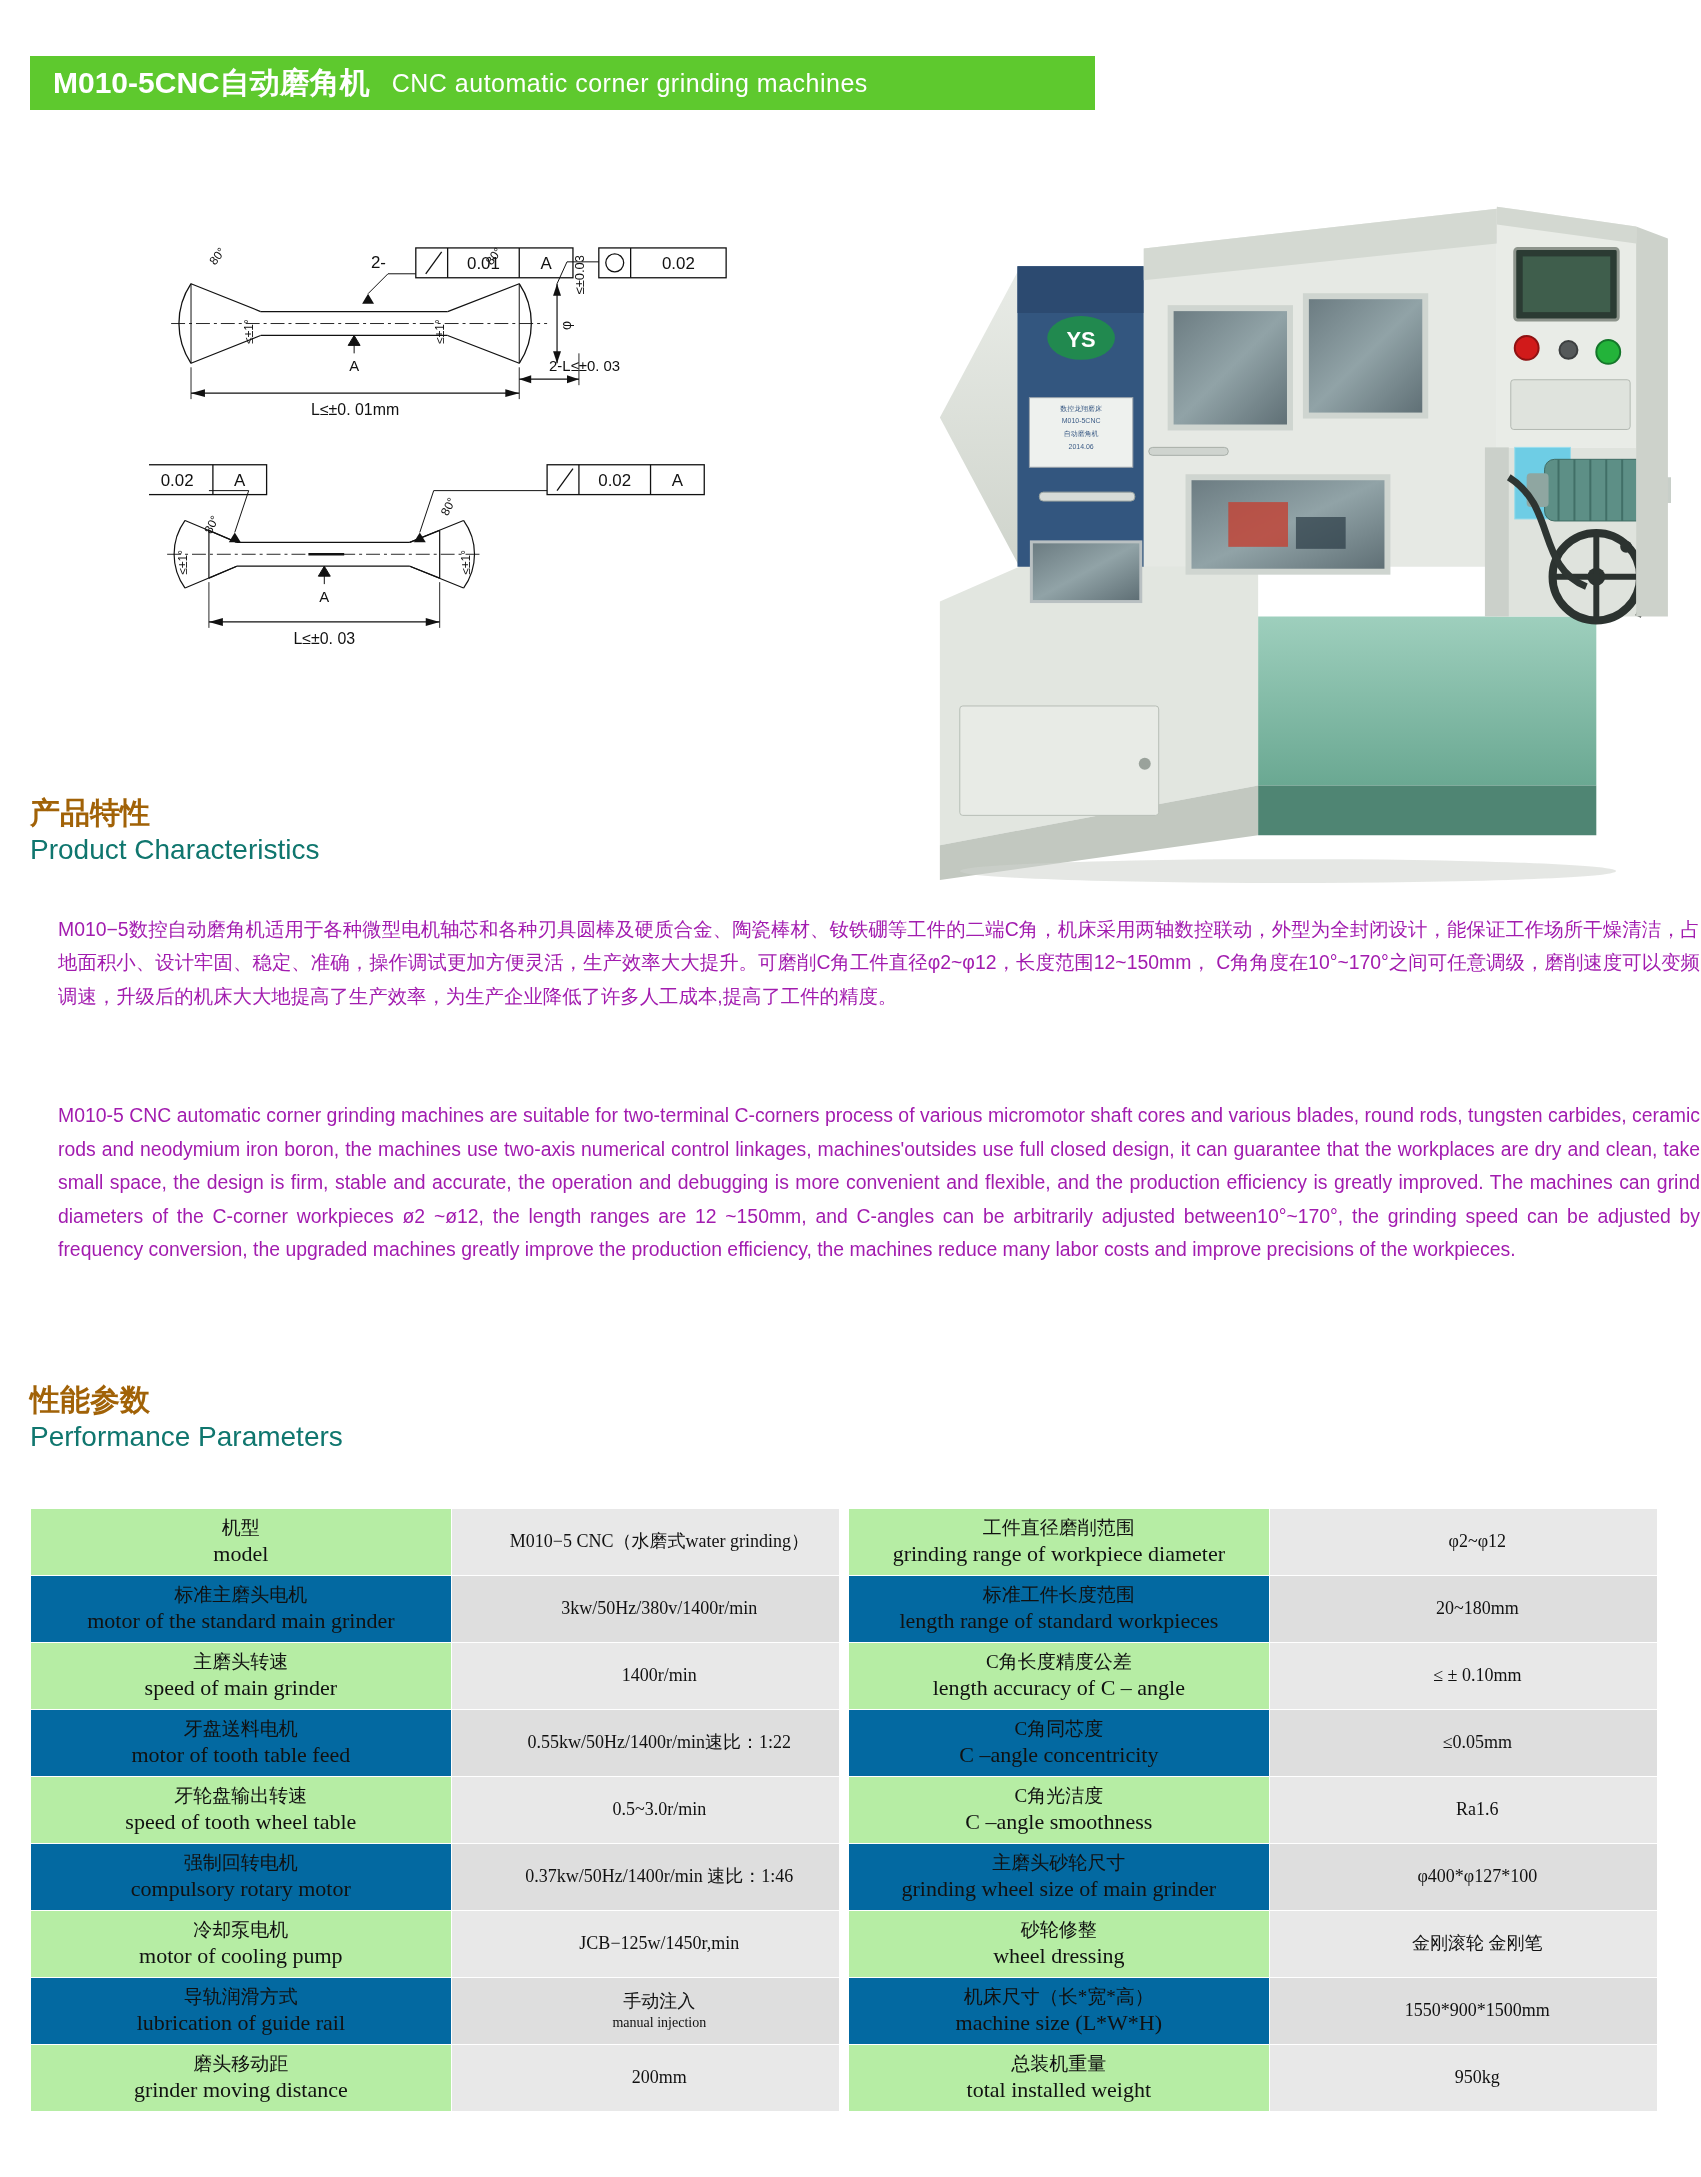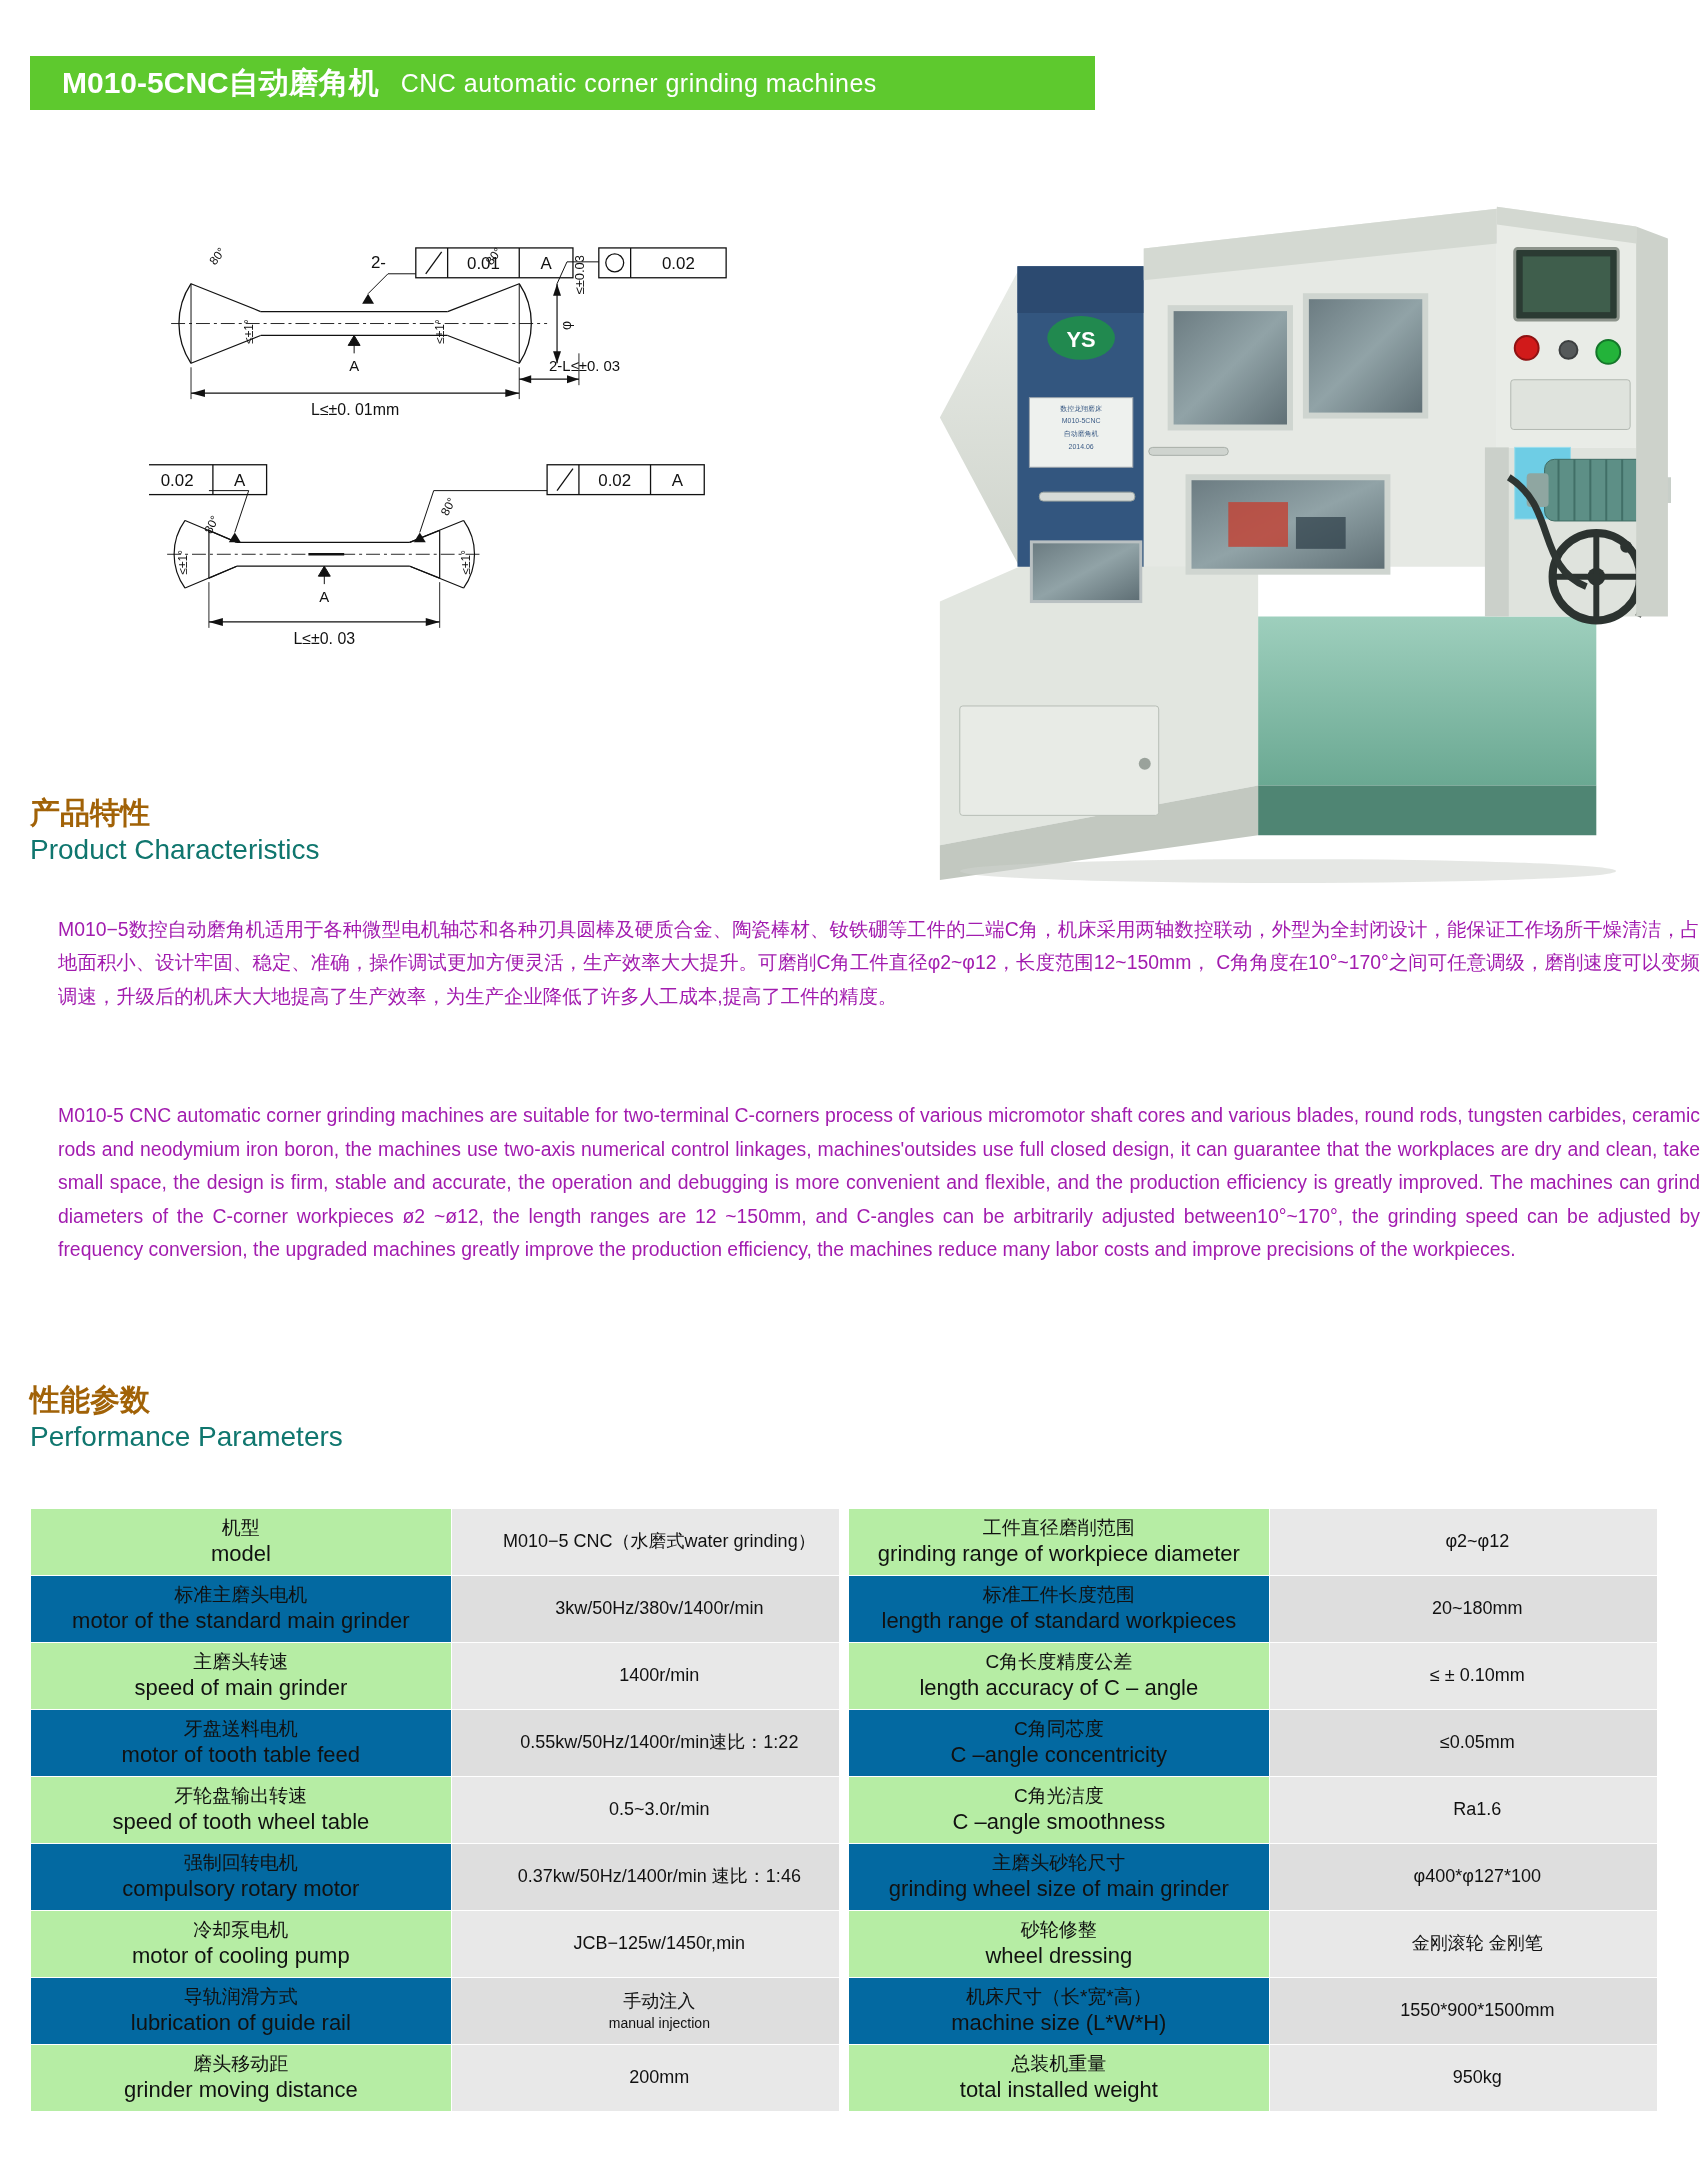--- a/index.html
+++ b/index.html
@@ -17,21 +17,21 @@
   
   .header-banner {
     position: absolute;
     left: 30px;
     top: 56px;
     width: 1065px;
     height: 54px;
     background: #5ec92e;
     display: flex;
     align-items: center;
-    padding-left: 32px;
+    padding-left: 23px;
   }
   .header-banner .title-cn {
     font-size: 30px;
     font-weight: bold;
     color: #ffffff;
     letter-spacing: 0px;
     white-space: nowrap;
   }
   .header-banner .title-en {
     font-size: 25px;
@@ -95,20 +95,21 @@
   #para-en { top: 1099px; line-height: 1.73; }
 
   
   .tables {
     position: absolute;
     left: 30px;
     top: 1508px;
     width: 1642px;
     display: flex;
     gap: 8px;
+    font-family: Liberation Serif, serif;
   }
   .ptable {
     border-collapse: collapse;
     width: 810px;
     table-layout: fixed;
   }
   .ptable td {
     border: 1px solid #ffffff;
     padding: 6px 4px;
     text-align: center;

